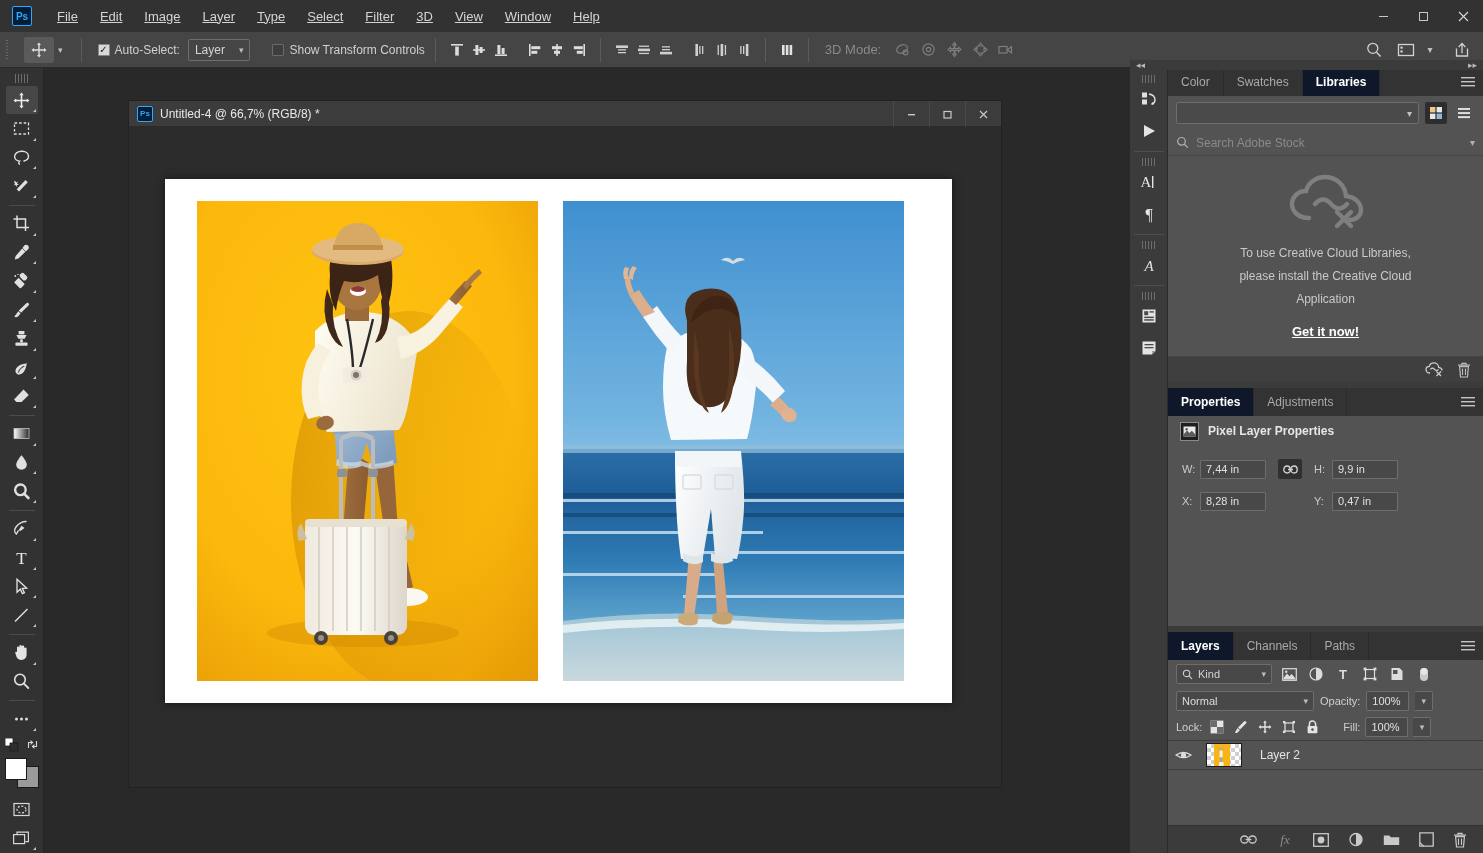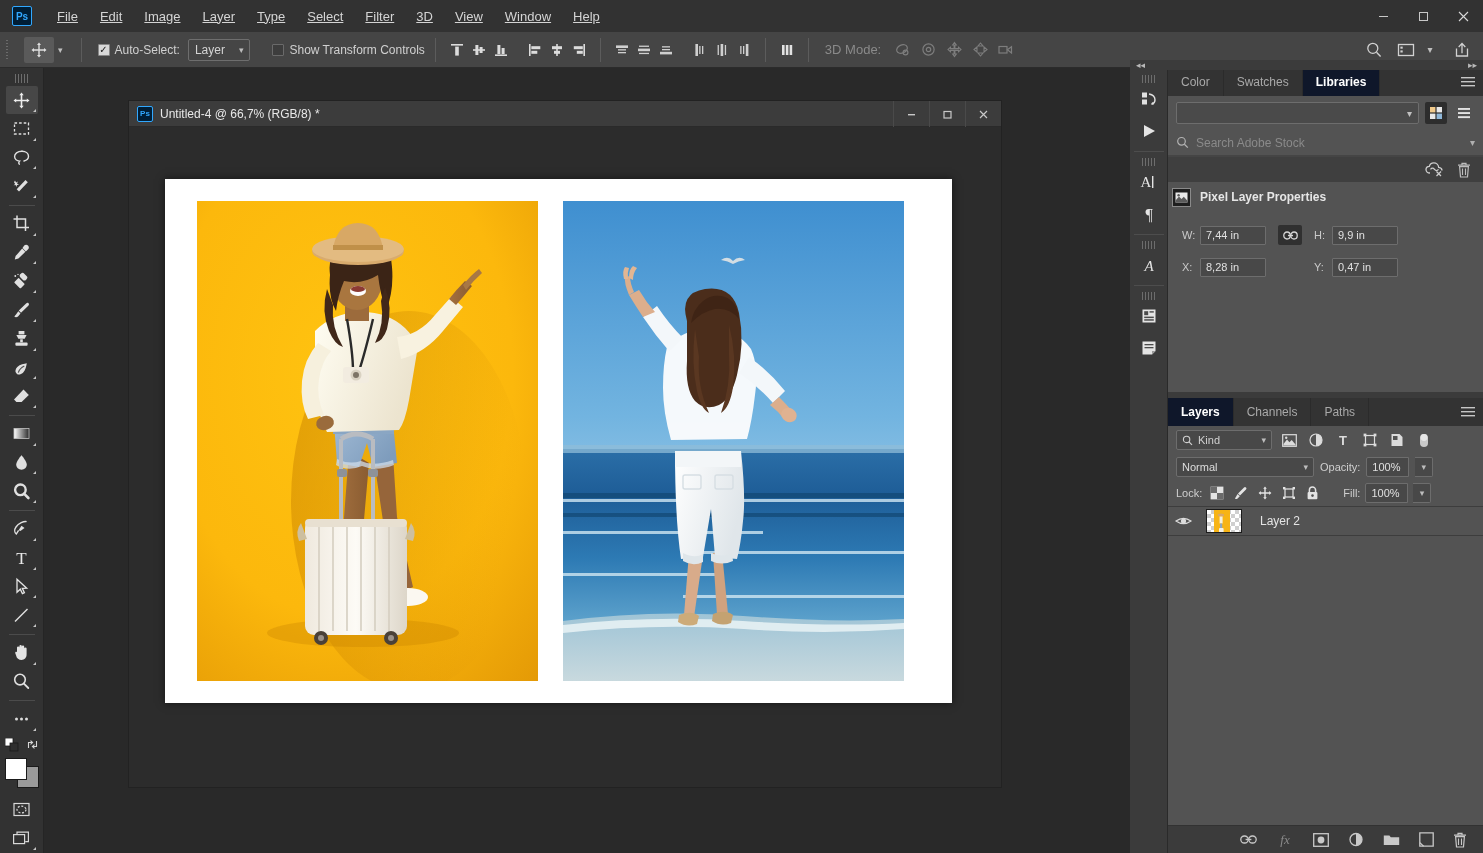--- a/index.html
+++ b/index.html
@@ -213,21 +213,21 @@
     color:#ffffff; font-size:13px; font-weight:bold; text-decoration:underline;
     margin-top:12px;
   }
   .lib-foot {
     height:26px; display:flex; align-items:center; justify-content:flex-end;
     gap:14px; padding-right:12px; border-top:1px solid #454545; background:#3f3f3f;
   }
 
   
   .prop-head {
-    height:30px; display:flex; align-items:center; gap:9px; padding:0 4px;
+    height:30px; display:flex; align-items:center; gap:9px; padding:0 12px;
   }
   .prop-thumb {
     width:19px; height:19px; background:#1e1e1e; border:1px solid #8a8a8a;
     display:flex; align-items:center; justify-content:center;
   }
   .prop-title { color:#e6e6e6; font-size:12px; font-weight:bold; }
   .prop-grid { padding:12px 12px 0 14px; }
   .prop-line { display:flex; align-items:center; height:22px; margin-bottom:10px; }
   .prop-lbl { color:#cacaca; font-size:11px; width:18px; }
   .prop-in {
@@ -1042,38 +1042,60 @@
         </div>
       </div>
       <div class="lib-search">
         <svg width="13" height="13" viewBox="0 0 13 13">
             <circle cx="5.5" cy="5.3" r="3.8" fill="none" stroke="#b3b3b3" stroke-width="1.2"></circle>
             <path d="M8.4 8.2 L11.8 11.6" stroke="#b3b3b3" stroke-width="1.3"></path>
           </svg>
         <input type="text" placeholder="Search Adobe Stock" style="">
         <span style="color:#b0b0b0;font-size:10px">▾</span>
       </div>
+      <div class="lib-empty">
+        <svg width="78" height="56" viewBox="0 0 78 56" style="opacity:.45;margin-bottom:10px">
+          <path d="M22 44 C12 44 5 38 5 30 C5 23 11 17 19 17 C21 9 29 3 38 3 C49 3 58 11 59 22 C68 23 74 29 74 36 C74 42 69 46 62 46" fill="none" stroke="#b6b6b6" stroke-width="4.4" stroke-linecap="round"></path>
+          <path d="M28 30 q8 -9 16 0 q8 9 16 0" fill="none" stroke="#b6b6b6" stroke-width="4.4" stroke-linecap="round"></path>
+          <path d="M50 38 L64 52 M64 38 L50 52" stroke="#b6b6b6" stroke-width="4.4" stroke-linecap="round"></path>
+        </svg>
+        <div class="lib-msg">To use Creative Cloud Libraries,</div>
+        <div class="lib-msg">please install the Creative Cloud</div>
+        <div class="lib-msg">Application</div>
+        <a class="lib-link" href="#">Get it now!</a>
+      </div>
       <div class="lib-foot">
         <div>
           <svg width="18" height="15" viewBox="0 0 18 15">
               <path d="M5 11 C2.5 11 1 9.4 1 7.5 C1 5.8 2.4 4.3 4.3 4.3 C4.8 2.3 6.7 0.9 8.8 0.9 C11.4 0.9 13.5 2.9 13.7 5.4 C15.7 5.6 17 6.9 17 8.5" fill="none" stroke="#cdcdcd" stroke-width="1.3"></path>
               <path d="M5.5 7.4 q2 -2.4 4 0 q2 2.4 4 0" fill="none" stroke="#cdcdcd" stroke-width="1.3"></path>
               <path d="M11.5 9.5 L16 14 M16 9.5 L11.5 14" stroke="#cdcdcd" stroke-width="1.3"></path>
             </svg>
         </div>
         <div>
           <svg width="14" height="16" viewBox="0 0 14 16">
               <path d="M1 3.2 H13 M5 3.2 V1.4 H9 V3.2" fill="none" stroke="#bdbdbd" stroke-width="1.2"></path>
               <path d="M2.6 4.6 H11.4 L10.5 15 H3.5 Z" fill="none" stroke="#bdbdbd" stroke-width="1.2"></path>
               <path d="M5.5 6.4 V13 M8.5 6.4 V13" stroke="#bdbdbd" stroke-width="1.1"></path>
             </svg>
         </div>
       </div>
     </div>
 
+    <div class="tabrow" style="margin-top:6px">
+      <div class="ptab active">Properties</div>
+      <div class="ptab">Adjustments</div>
+      <div class="tab-menu">
+        <svg width="14" height="12" viewBox="0 0 14 12">
+            <rect x="0" y="1" width="14" height="1.4" fill="#c6c6c6"></rect>
+            <rect x="0" y="5" width="14" height="1.4" fill="#c6c6c6"></rect>
+            <rect x="0" y="9" width="14" height="1.4" fill="#c6c6c6"></rect>
+          </svg>
+      </div>
+    </div>
     <div class="panel-body" style="height:210px">
       <div class="prop-head">
         <div class="prop-thumb">
           <svg width="13" height="13" viewBox="0 0 13 13">
               <rect x="0.5" y="1.5" width="12" height="10" fill="#e8e8e8"></rect>
               <path d="M0.5 9.5 L4 5.5 L6.5 8 L8.8 5.8 L12.5 9.8 V11.5 H0.5 Z" fill="#5a5a5a"></path>
               <circle cx="3.6" cy="4.2" r="1.2" fill="#5a5a5a"></circle>
             </svg>
         </div>
         <span class="prop-title">Pixel Layer Properties</span>

